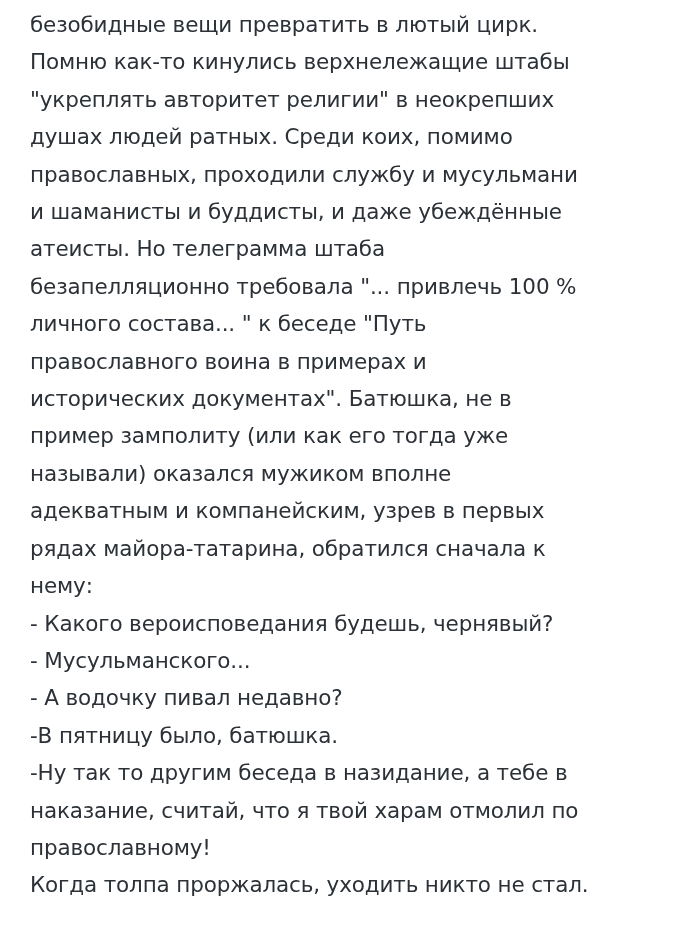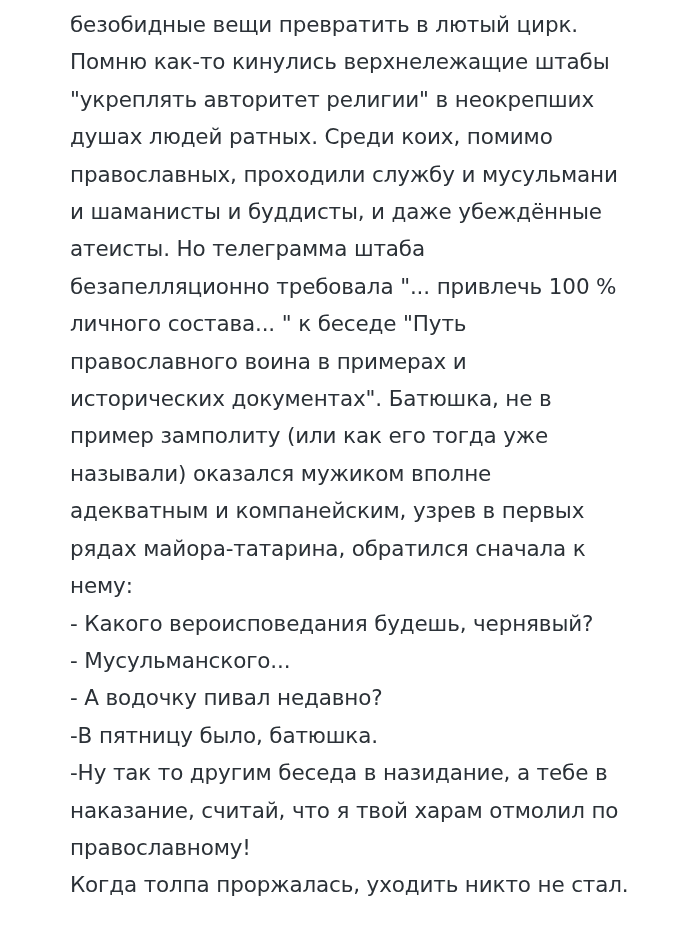--- a/index.html
+++ b/index.html
@@ -21,21 +21,20 @@
     background: #ffffff;
   }
   .text-body {
     color: #2b3137;
     font-family: "DejaVu Sans", sans-serif;
     font-size: 21.5px;
     line-height: 37.4px;
     letter-spacing: -0.15px;
     white-space: pre-wrap;
     word-wrap: break-word;
-    margin-left: 40px;
   }
 </style>
 </head>
 <body>
 
 <div id="page">
   <div class="text-body">безобидные вещи превратить в лютый цирк.
 Помню как-то кинулись верхнележащие штабы
 "укреплять авторитет религии" в неокрепших
 душах людей ратных. Среди коих, помимо

